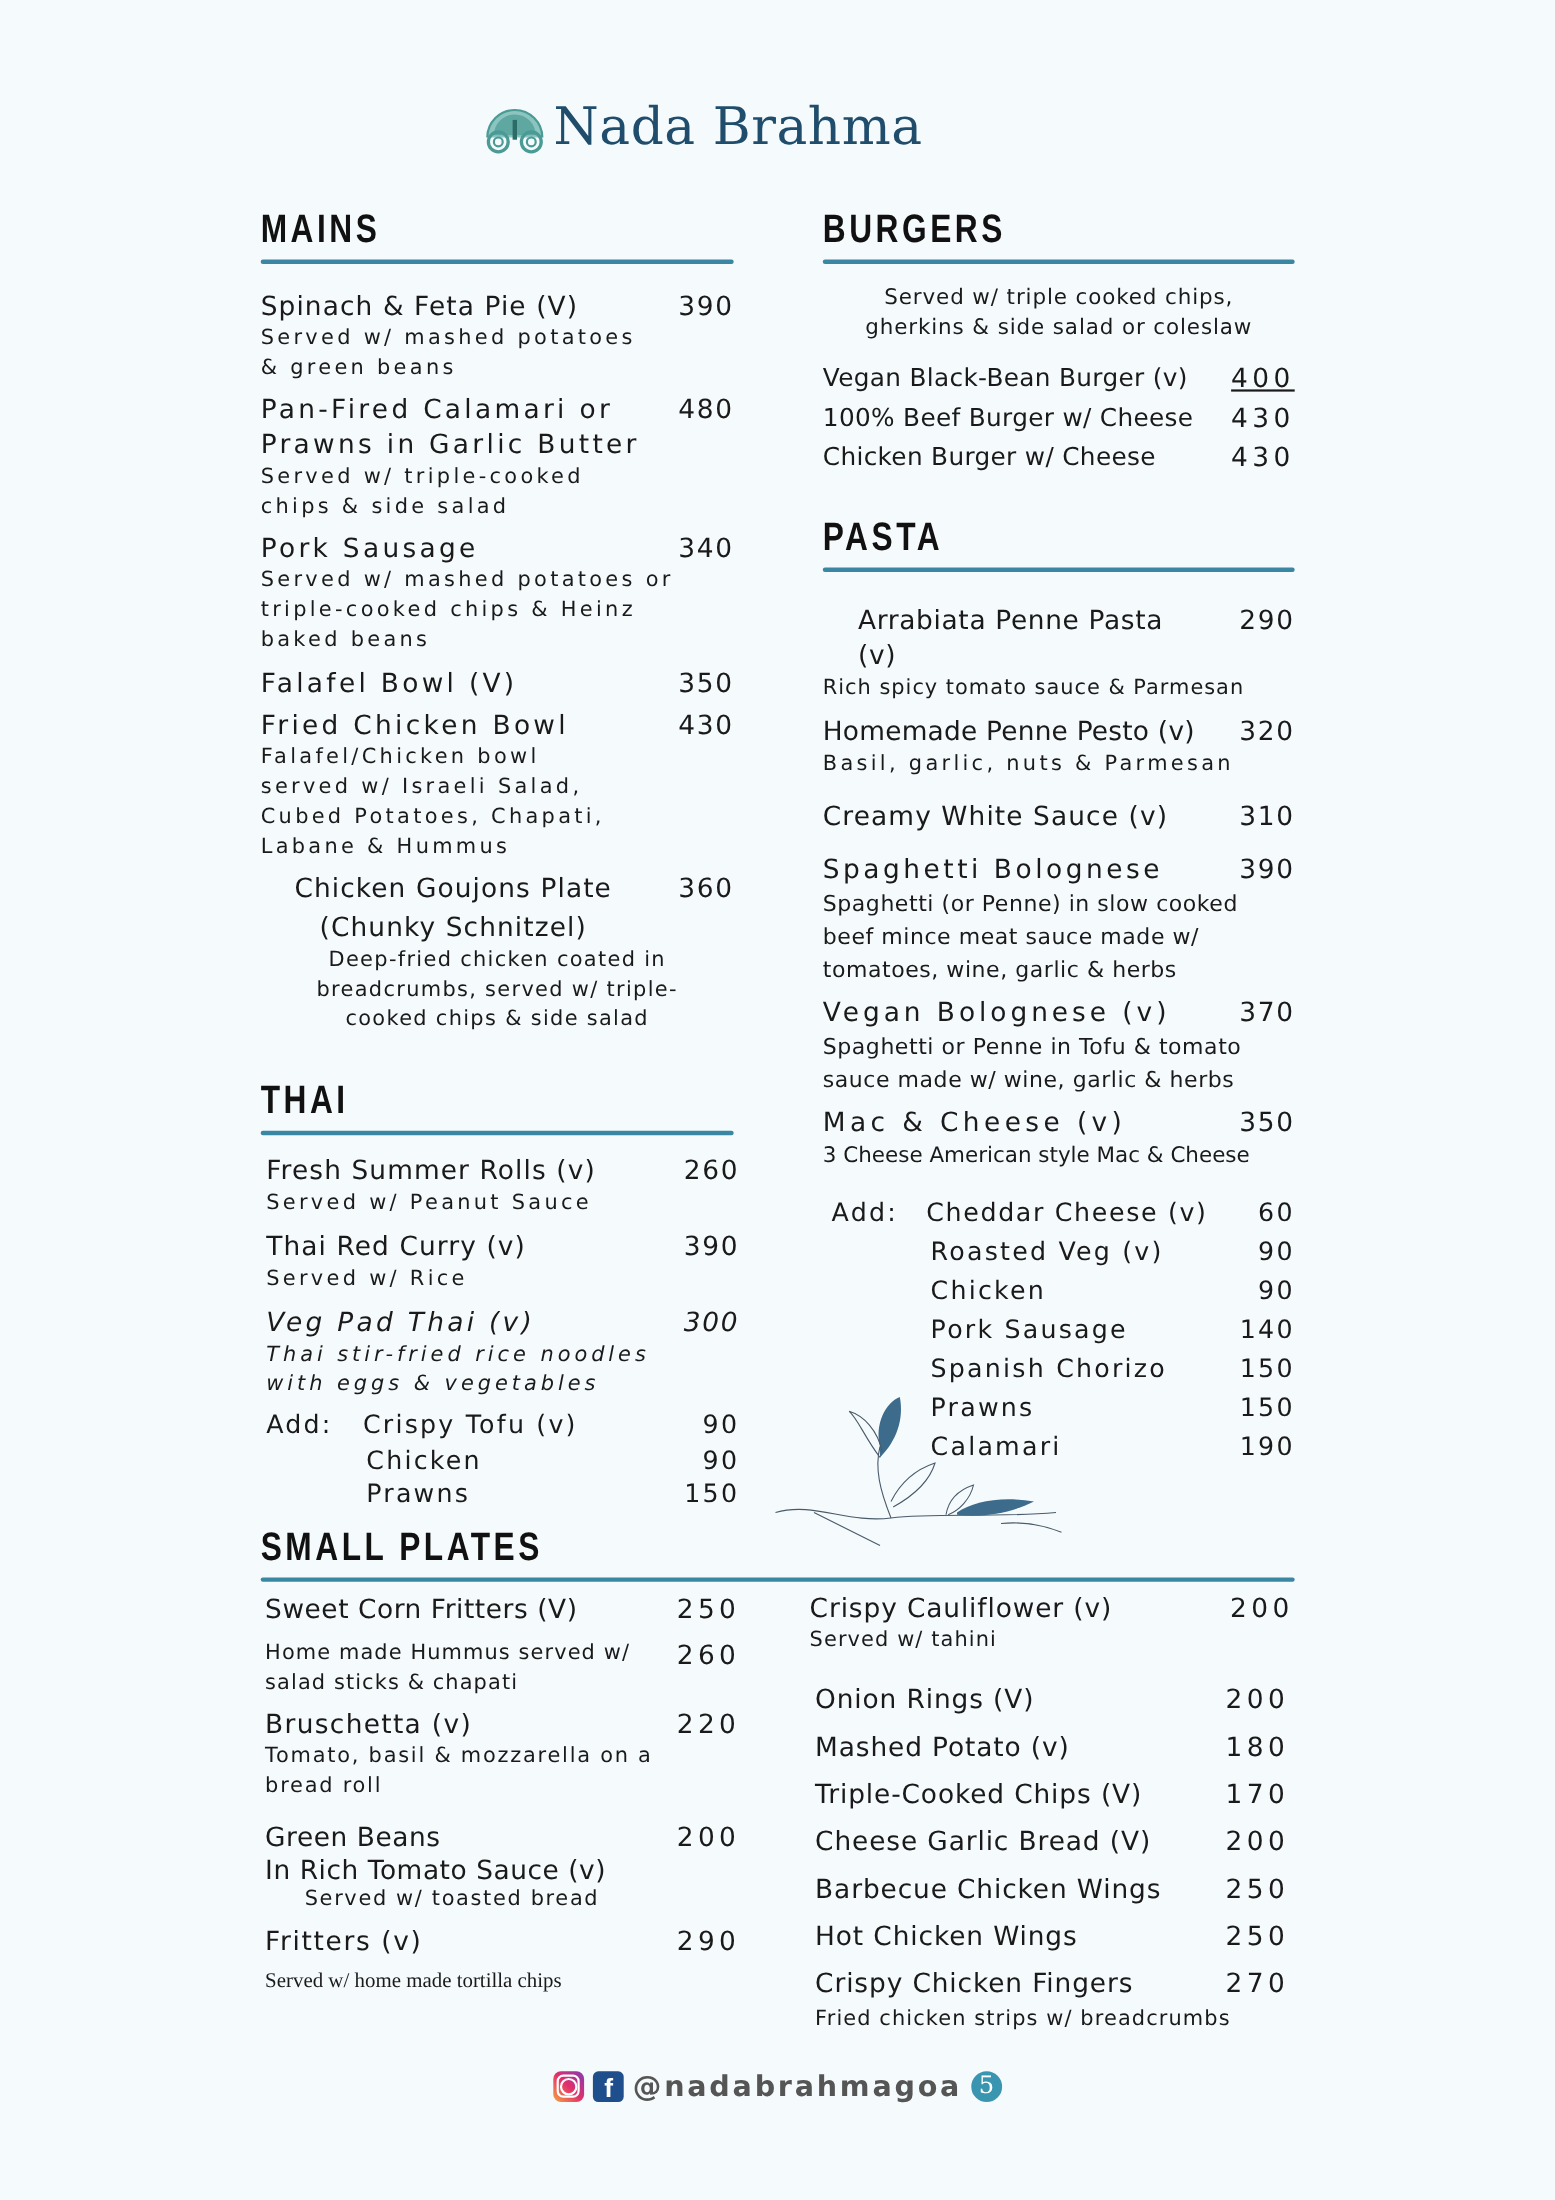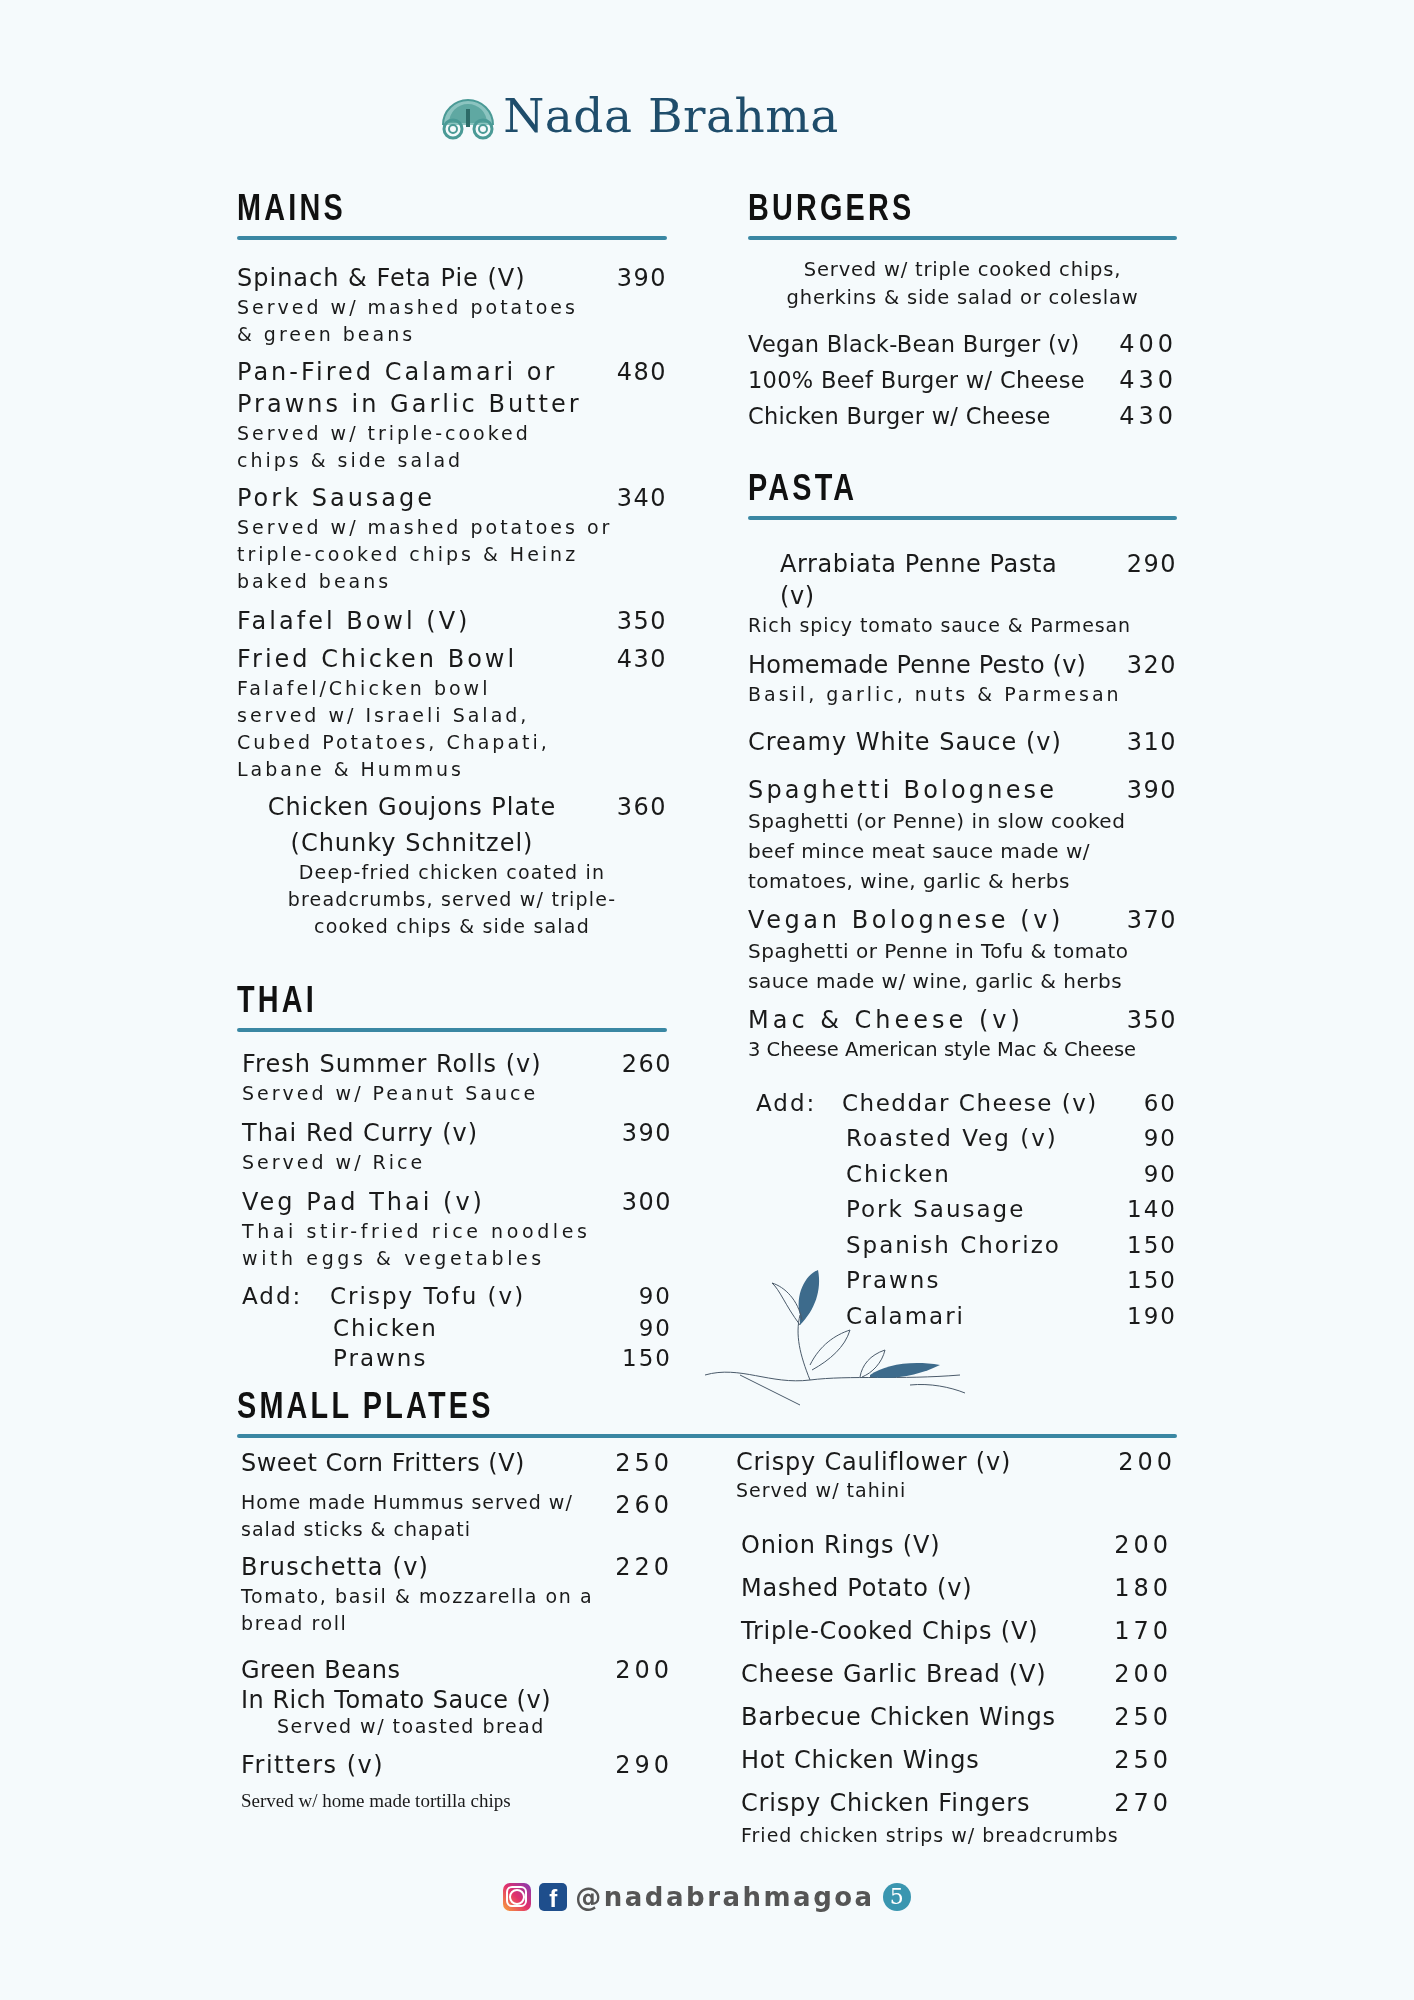--- a/index.html
+++ b/index.html
@@ -110,21 +110,21 @@
     <div class="item" style="margin-top:16px;">
       <div class="name">Fresh Summer Rolls (v)</div>
       <div class="price">260</div>
       <div class="desc wide">Served w/ Peanut Sauce</div>
     </div>
     <div class="item" style="margin-top:10px;">
       <div class="name">Thai Red Curry (v)</div>
       <div class="price">390</div>
       <div class="desc wide">Served w/ Rice</div>
     </div>
-    <div class="item" style="margin-top:10px;">
+    <div class="item" style="margin-top:10px;font-style:italic;">
       <div class="name wide">Veg Pad Thai (v)</div>
       <div class="price">300</div>
       <div class="desc" style="letter-spacing:3.6px;">Thai stir-fried rice noodles</div>
       <div class="desc" style="letter-spacing:3.6px;">with eggs &amp; vegetables</div>
     </div>
     <div class="addons" style="margin-top:8px;">
       <div class="add-row">
         <span class="add-label">Add:</span>
         <span style="padding-left:88px;">Crispy Tofu (v)</span>
         <span class="add-price">90</span>
@@ -144,21 +144,21 @@
 <div class="section" style="left:748px; top:188px; width:429px;">
   <div class="sec-title">BURGERS</div>
   <div class="rule"></div>
   <div style="margin-top:16px;">
     <div class="center-note">Served w/ triple cooked chips,</div>
     <div class="center-note">gherkins &amp; side salad or coleslaw</div>
   </div>
   <div style="margin-top:14px;">
     <div class="item">
       <div class="name" style="font-size:22.5px; letter-spacing:0.3px; line-height:36px;">Vegan Black-Bean Burger (v)</div>
-      <div class="price" style="letter-spacing:4px; line-height:36px;">400</div>
+      <div class="price" style="letter-spacing:4px; line-height:36px;text-decoration:underline;">400</div>
     </div>
     <div class="item">
       <div class="name" style="font-size:22.5px; letter-spacing:0.3px; line-height:36px;">100% Beef Burger w/ Cheese</div>
       <div class="price" style="letter-spacing:4px; line-height:36px;">430</div>
     </div>
     <div class="item">
       <div class="name" style="font-size:22.5px; letter-spacing:0.3px; line-height:36px;">Chicken Burger w/ Cheese</div>
       <div class="price" style="letter-spacing:4px; line-height:36px;">430</div>
     </div>
   </div>

